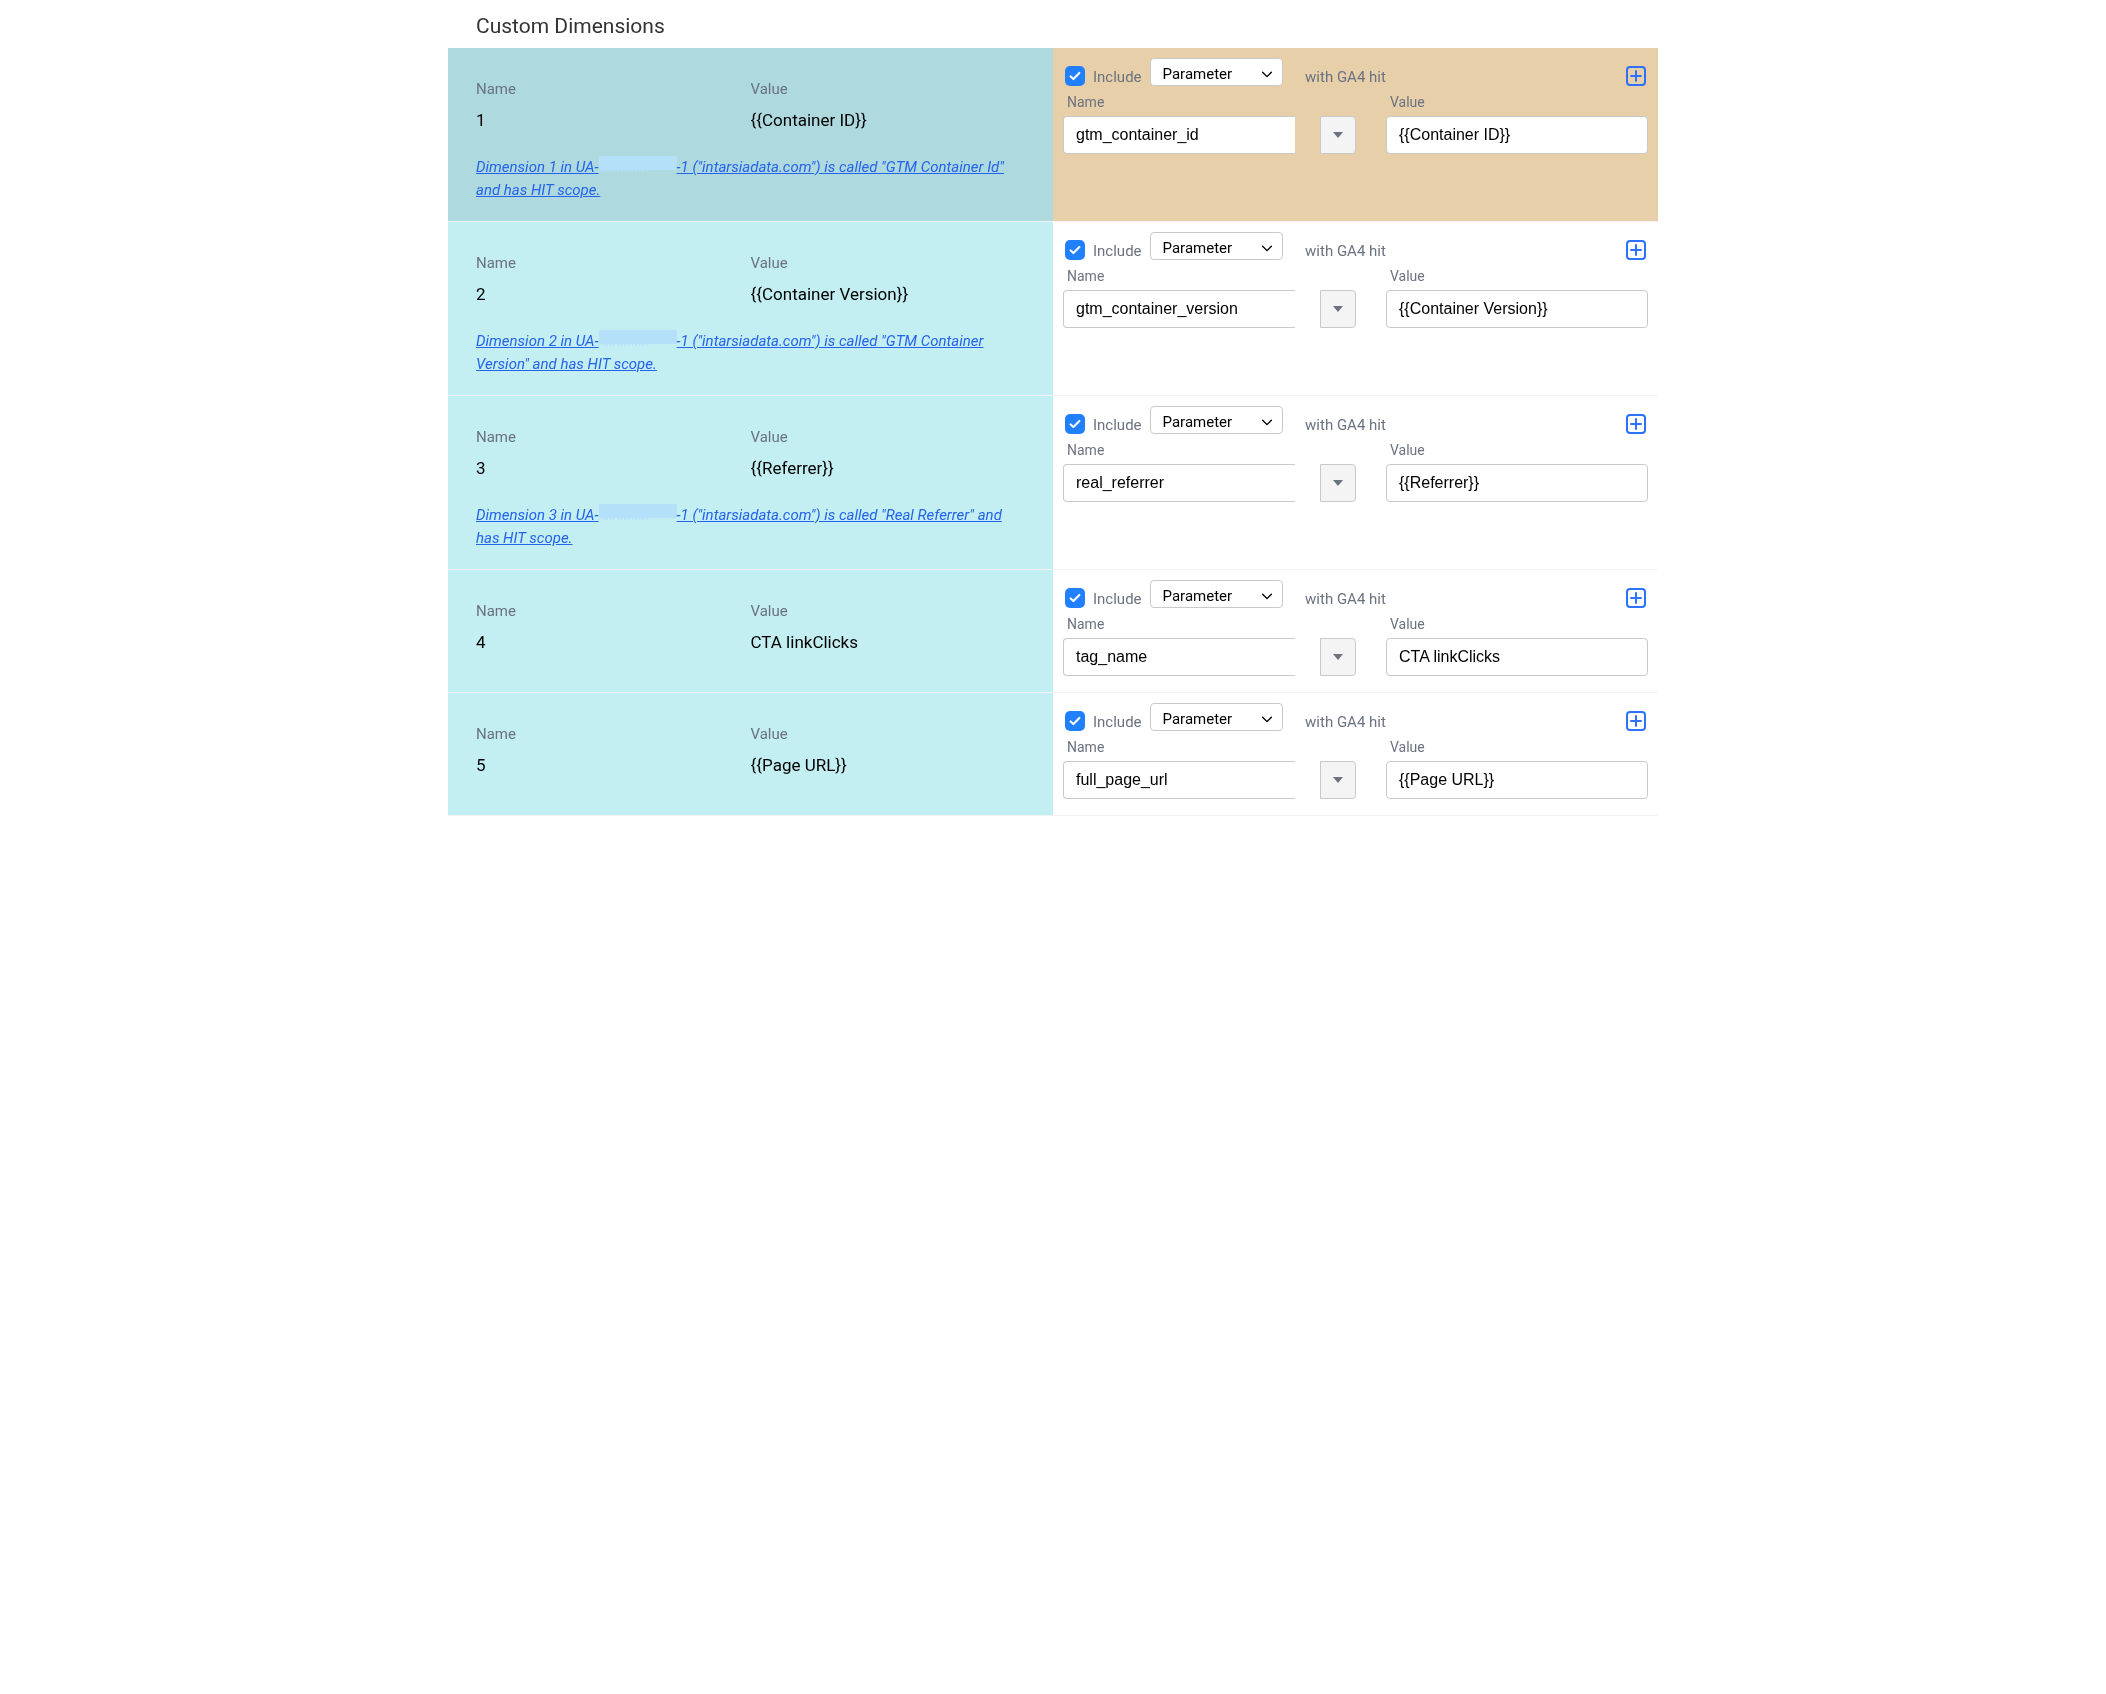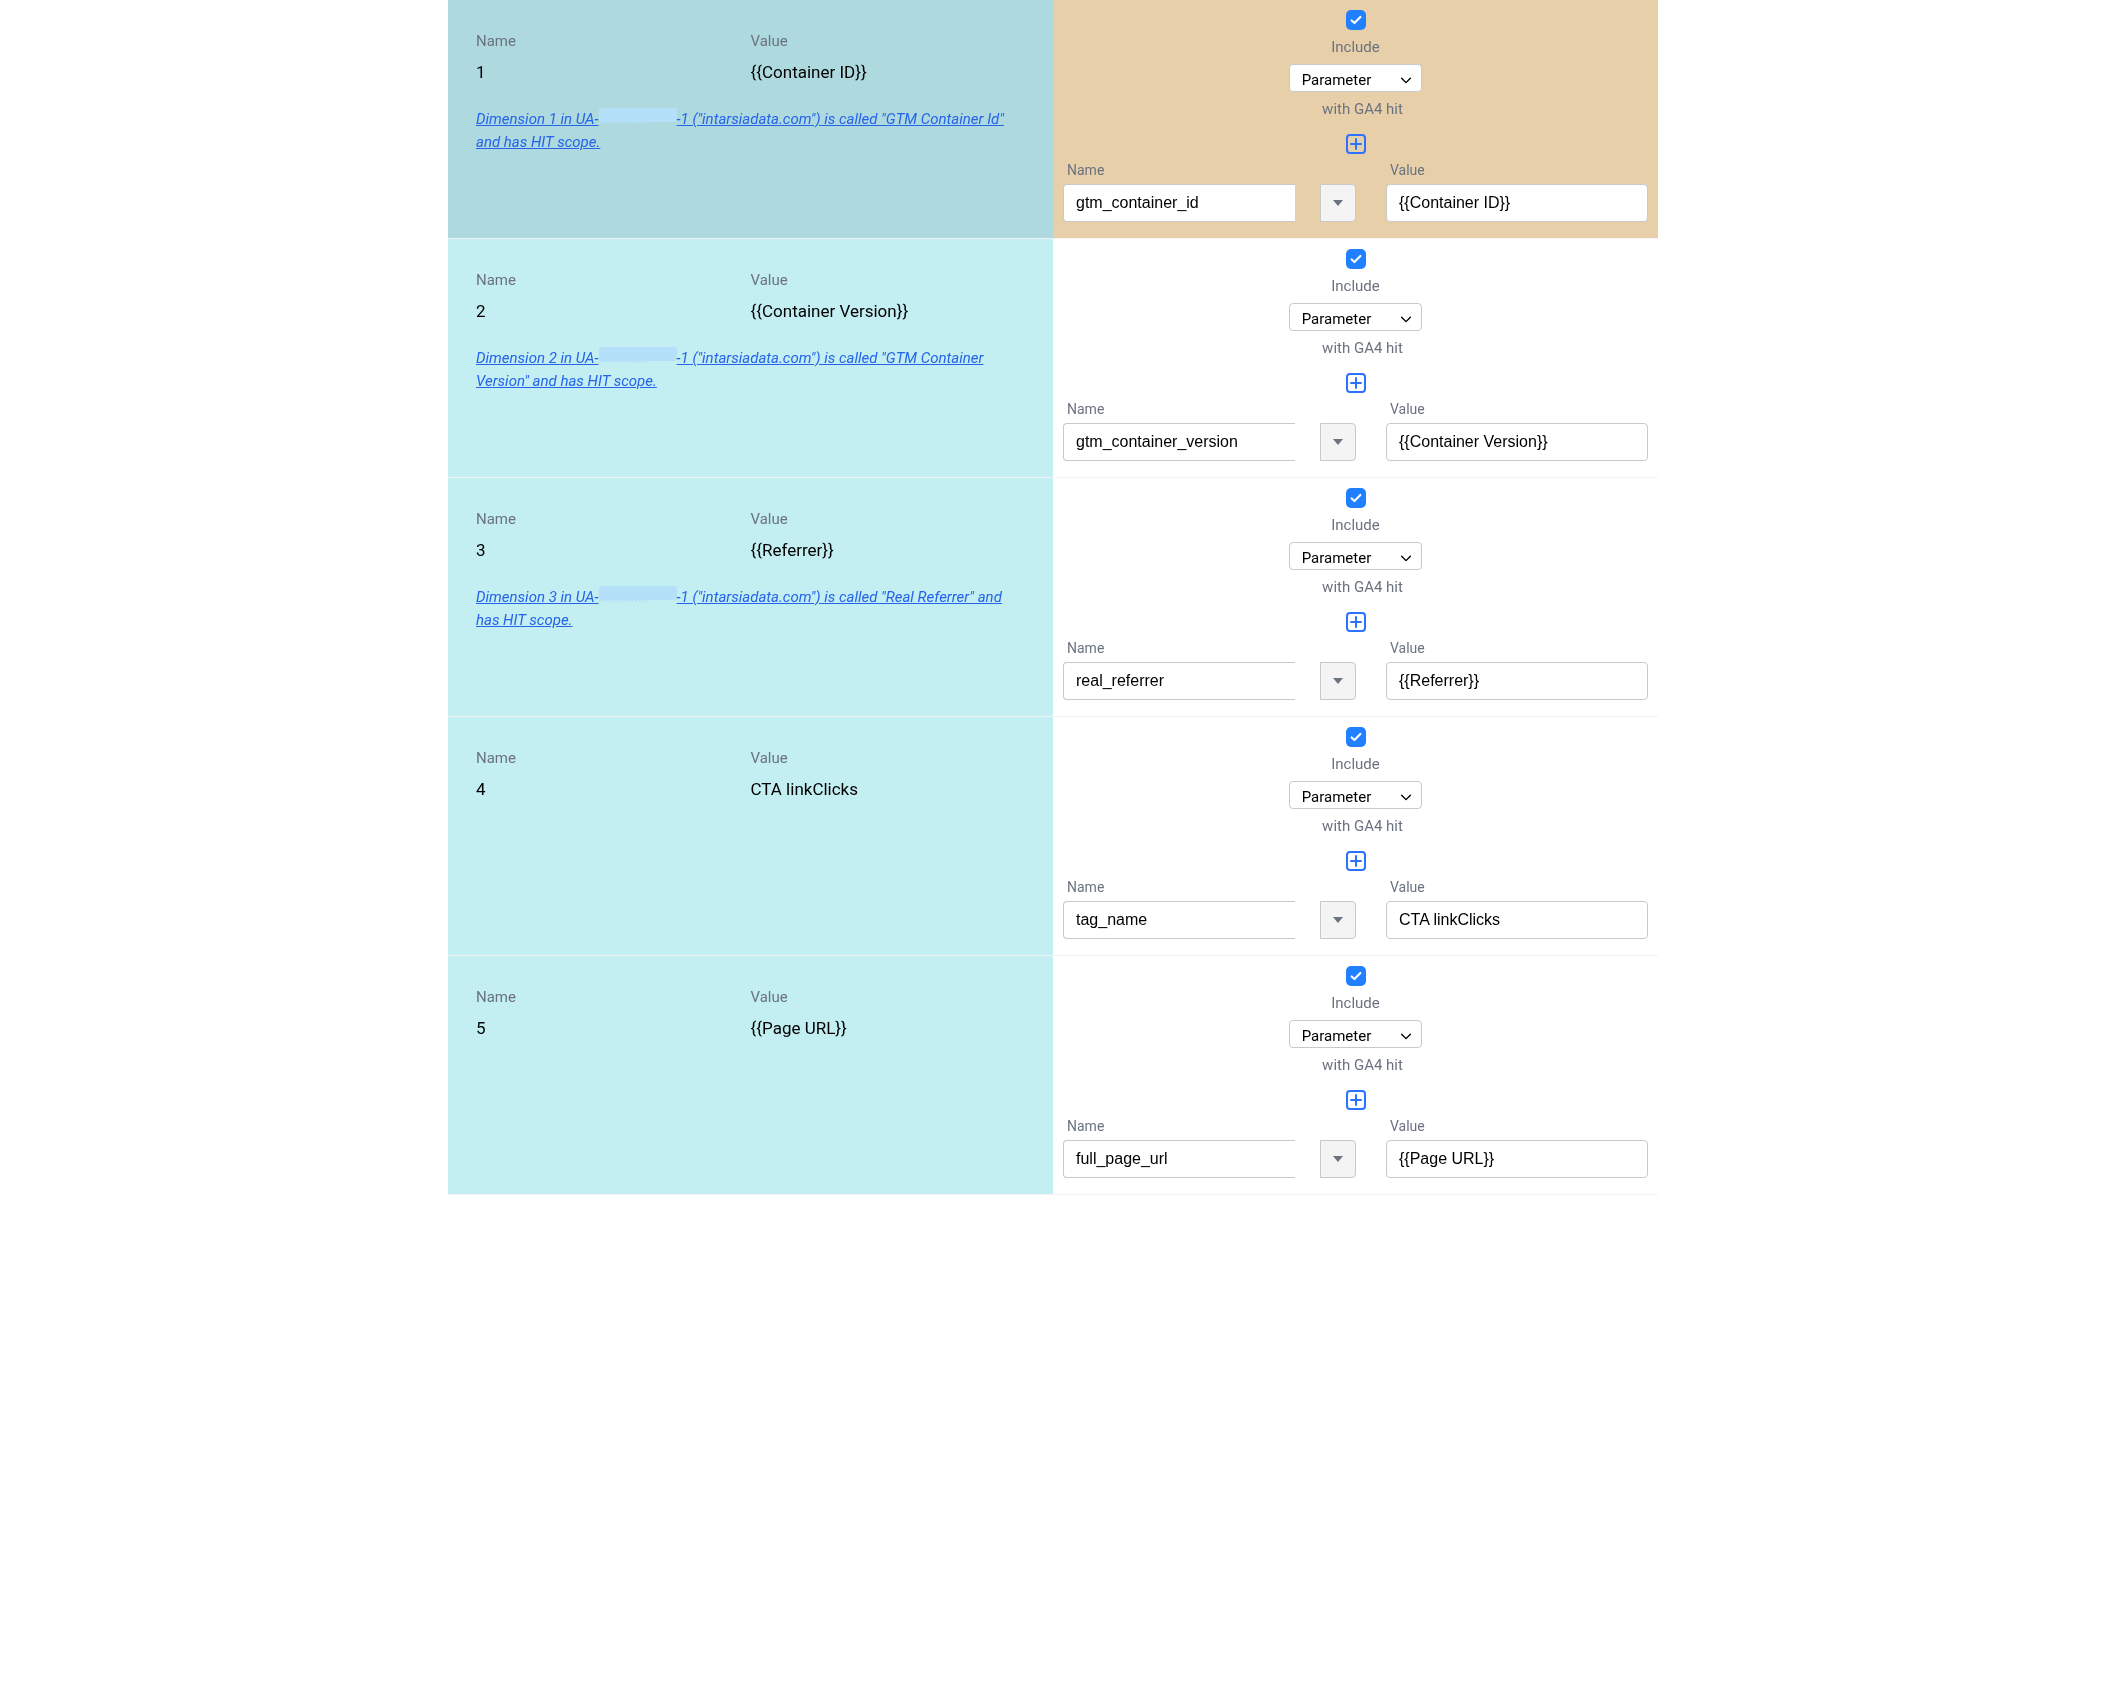--- a/index.html
+++ b/index.html
@@ -65,24 +65,23 @@
     color: #b4e0fa;
     border-radius: 2px;
     user-select: none;
     vertical-align: baseline;
     width: 78px;
     height: 14px;
   }
 
   .top-line {
     display: flex;
-    align-items: center;
+    align-items: flex-end;
     padding: 0 2px 8px 2px;
     gap: 8px;
-    flex-direction: column;
   }
   .chk {
     width: 20px; height: 20px;
     border-radius: 5px;
     background: #2180ff;
     display: inline-flex;
     align-items: center;
     justify-content: center;
     cursor: pointer;
     flex: 0 0 20px;
@@ -178,20 +177,21 @@
     background: #fff;
     padding: 0 12px;
     font-size: 16px;
     outline: none;
   }
 </style>
 </head>
 <body>
 
 <div class="page">
+  <div class="section-title">Custom Dimensions</div>
   <div class="rows" id="rows">
   <div class="row highlighted">
     <div class="left">
       <div class="nv">
         <div class="nv-col">
           <div class="nv-label">Name</div>
           <div class="nv-value">1</div>
         </div>
         <div class="nv-col">
           <div class="nv-label">Value</div>

